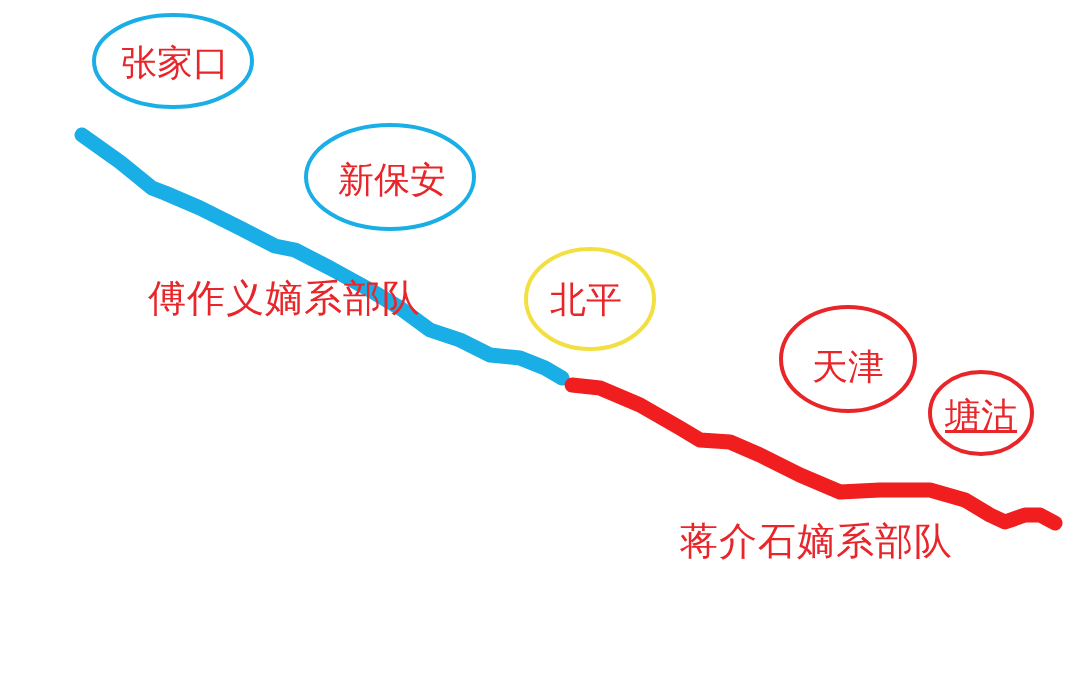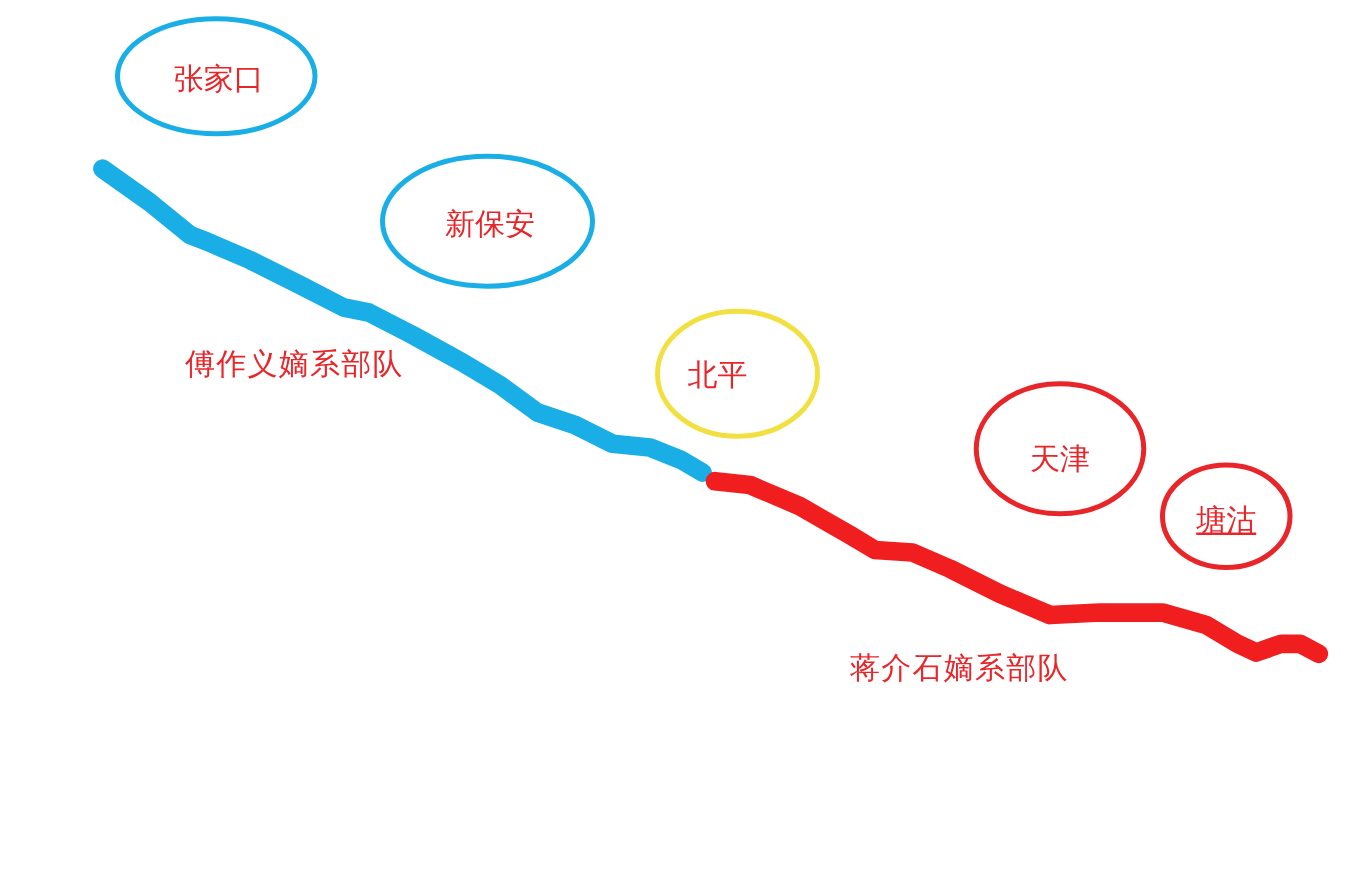--- a/index.html
+++ b/index.html
@@ -1,38 +1,38 @@
 <!DOCTYPE html>
 <html><head>
   <meta charset="utf-8">
   <style>
     html, body { margin:0; padding:0; background:#ffffff; }
     body { width:1080px; height:697px; position:relative; overflow:hidden;
       font-family: "DejaVu Sans", "Liberation Sans", sans-serif; }
     svg { position:absolute; left:0; top:0; }
     .lbl { position:absolute; color:#e8262a; white-space:nowrap; line-height:1; }
-    .city { font-size:24px; transform:translate(-50%,-50%); }
-    .troop { font-size:24px; letter-spacing:1px; }
+    .city { font-size:36px; transform:translate(-50%,-50%); }
+    .troop { font-size:38px; letter-spacing:1px; }
   </style>
 </head>
 <body>
 
 <svg width="1080" height="697" viewBox="0 0 1080 697">
 
   <path d="M82,135 L120,162 L152,188 L165,193 L200,208 L240,228 L275,246 L295,250 L330,268 L370,290 L400,308 L430,330 L460,340 L490,355 L520,358 L545,368 L562,378" fill="none" stroke="#1aaee6" stroke-width="15" stroke-linecap="round" stroke-linejoin="round"></path>
 
   <path d="M572,385 L600,388 L640,405 L680,428 L700,440 L730,442 L760,455 L800,475 L840,492 L880,490 L930,490 L965,500 L990,515 L1005,522 L1025,515 L1040,515 L1055,523" fill="none" stroke="#f01e1e" stroke-width="15" stroke-linecap="round" stroke-linejoin="round"></path>
 
   <ellipse cx="173" cy="61" rx="79" ry="46" fill="none" stroke="#1aaee6" stroke-width="4"></ellipse>
   <ellipse cx="390" cy="177" rx="84" ry="52" fill="none" stroke="#1aaee6" stroke-width="4"></ellipse>
   <ellipse cx="590" cy="299" rx="64" ry="50" fill="none" stroke="#f2e040" stroke-width="4"></ellipse>
   <ellipse cx="848" cy="359" rx="67" ry="52" fill="none" stroke="#e8262a" stroke-width="4"></ellipse>
   <ellipse cx="981" cy="413" rx="51" ry="41" fill="none" stroke="#e8262a" stroke-width="4"></ellipse>
 </svg>
 
 <div class="lbl city" style="left:175px;top:63px;">张家口</div>
 <div class="lbl city" style="left:392px;top:180px;font-family:Liberation Serif, serif;">新保安</div>
-<div class="lbl city" style="left:574px;top:300px;">北平</div>
+<div class="lbl city" style="left:586px;top:300px;">北平</div>
 <div class="lbl city" style="left:848px;top:367px;">天津</div>
 <div class="lbl city" style="left:981px;top:416px;text-decoration:underline;">塘沽</div>
 
 <div class="lbl troop" style="left:148px;top:279px;">傅作义嫡系部队</div>
-<div class="lbl troop" style="left:680px;top:522px;">蒋介石嫡系部队</div>
+<div class="lbl troop" style="left:680px;top:522px;font-family:Liberation Serif, serif;">蒋介石嫡系部队</div>
 
 </body></html>

